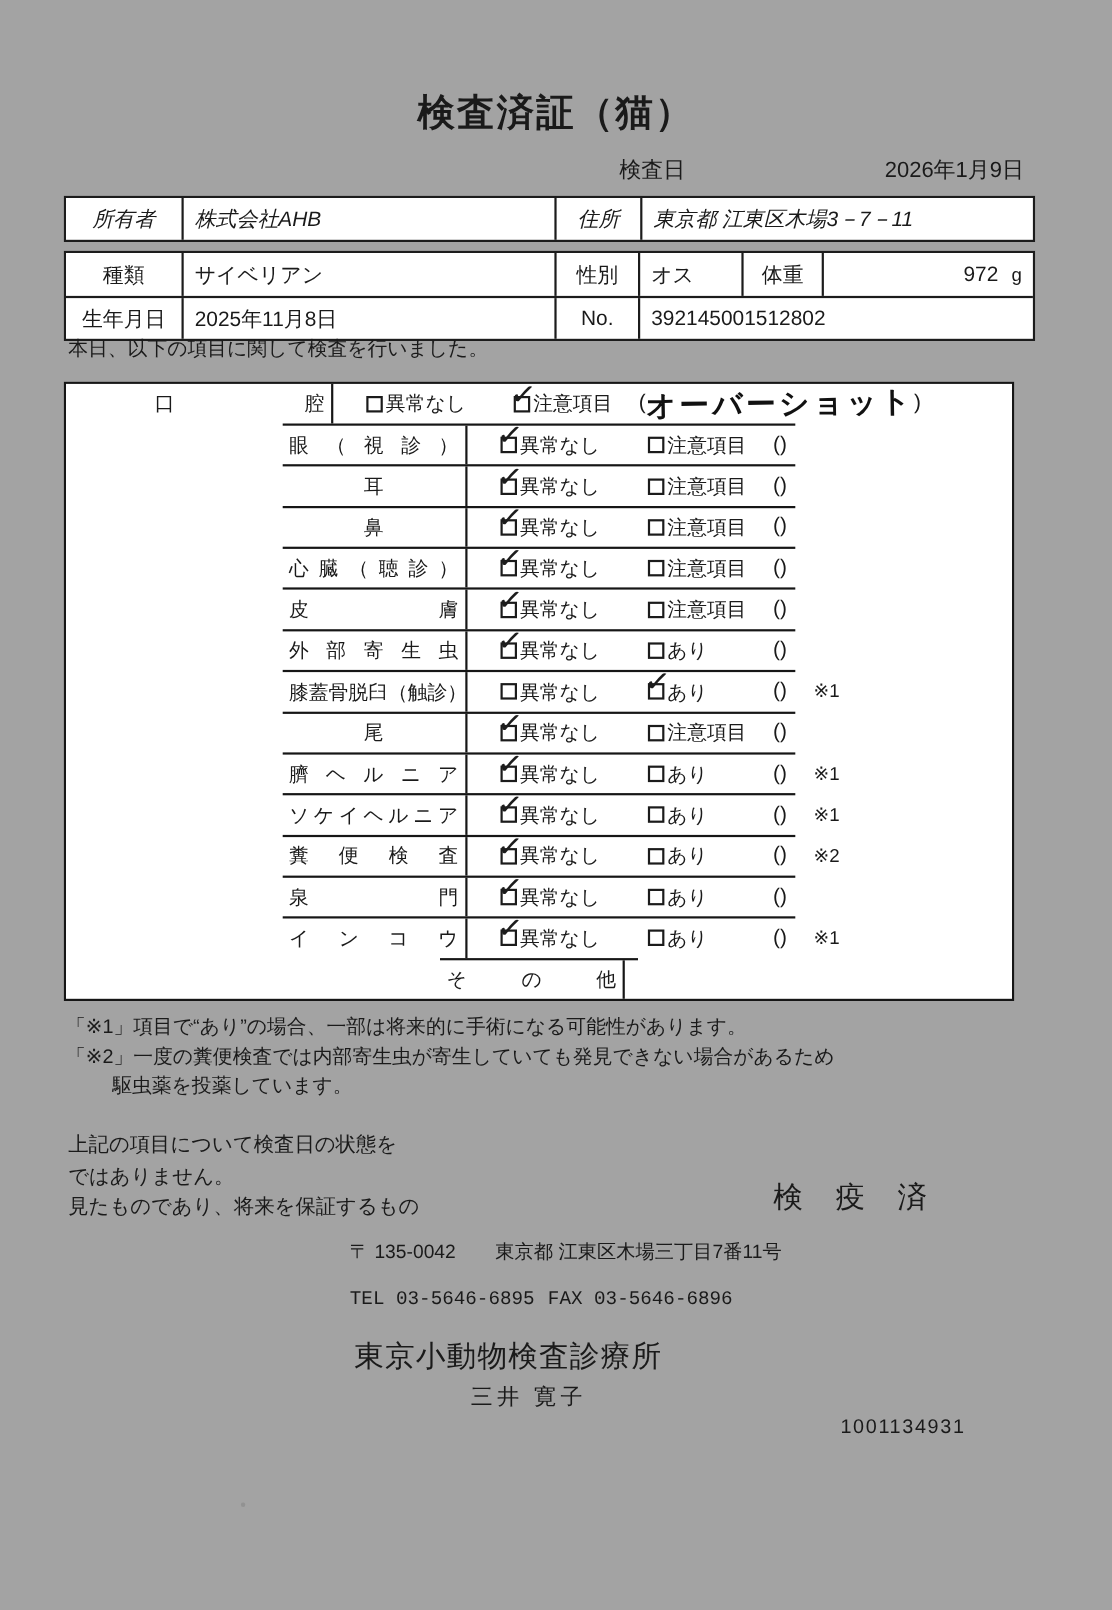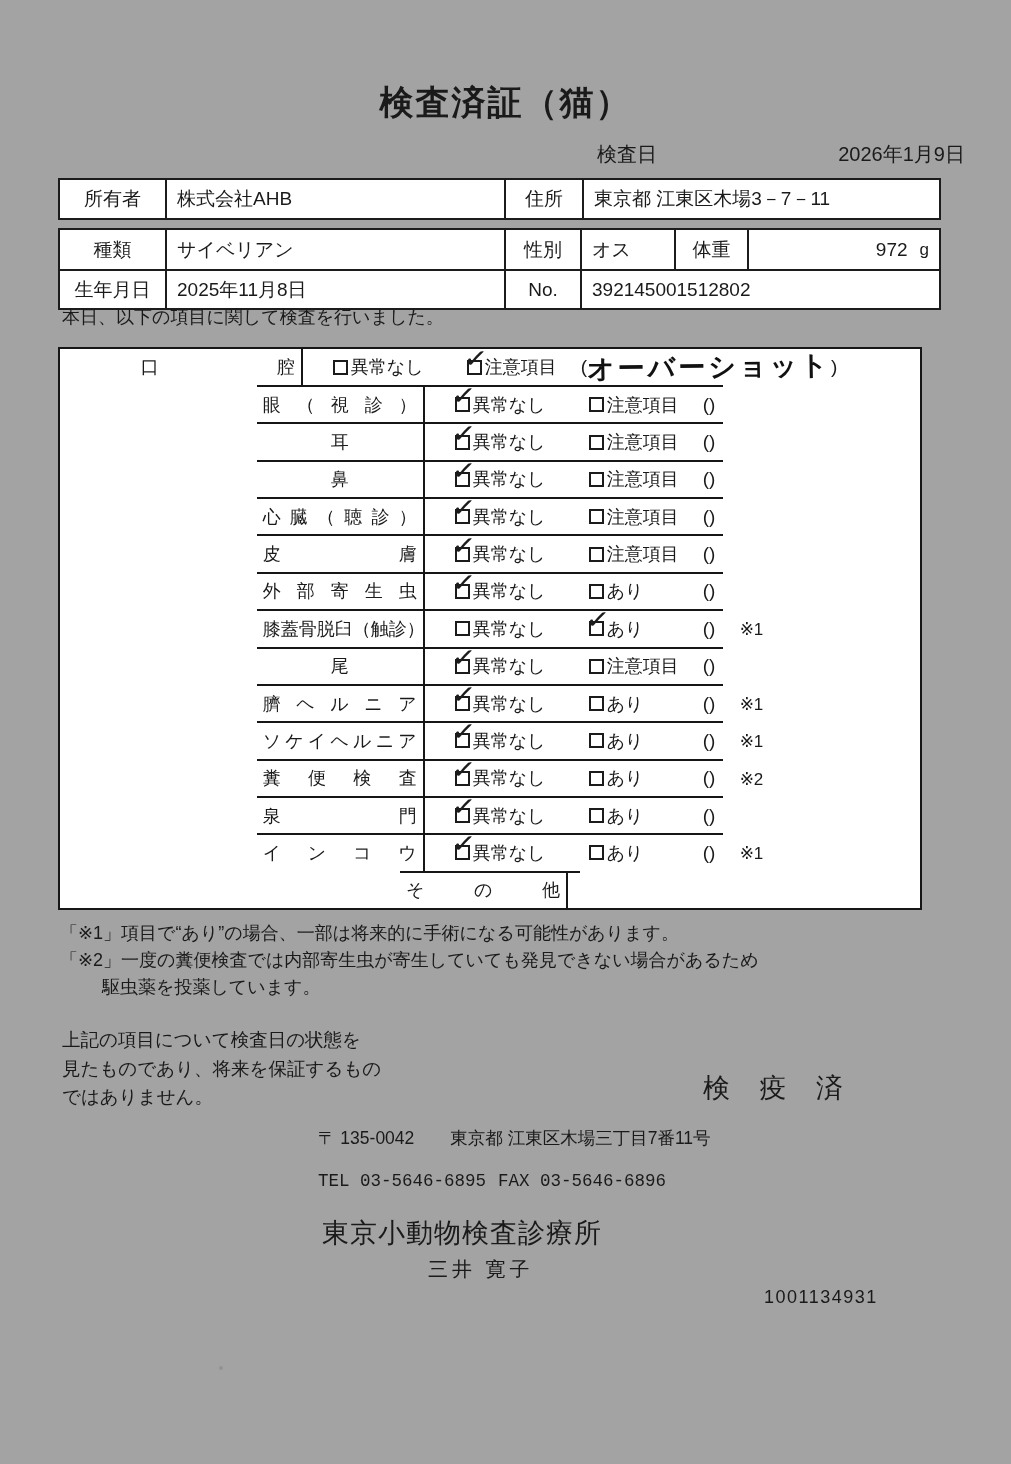--- a/index.html
+++ b/index.html
@@ -9,25 +9,25 @@
     background:#a3a3a3; color:#1a1a1a; overflow:hidden;
     font-family:"Liberation Sans","DejaVu Sans",sans-serif;
   }
   
   .title {
     position:absolute; top:80px; left:0; width:100%;
     text-align:center; font-size:34px; font-weight:bold; letter-spacing:2px;
   }
   .date-row {
     position:absolute; top:141px; left:563px; width:368px;
-    display:flex; justify-content:space-between; font-size:20px;margin-left:34px;
+    display:flex; justify-content:space-between; font-size:20px;
   }
   
   .ibox { position:absolute; left:58px; width:883px; border:2px solid #1c1c1c; background:#fff; }
-  .owner-box { top:178px; height:42px; display:grid; grid-template-columns:105px 339px 78px 1fr; }
+  .owner-box { top:178px; height:42px; display:grid; grid-template-columns:105px 339px 78px 1fr;font-style:italic; }
   .animal-box { top:228px; height:82px; }
   .abox-row { display:grid; height:39px; }
   .abox-row.r1 { grid-template-columns:105px 339px 76px 94px 73px 1fr; }
   .abox-row.r2 { grid-template-columns:105px 339px 76px 1fr; border-top:2px solid #1c1c1c; }
   .cell { border-left:2px solid #1c1c1c; display:flex; align-items:center; padding:0 10px; font-size:19px; overflow:hidden; white-space:nowrap; }
   .cell.first { border-left:none; }
   .cell.hd { justify-content:center; padding:0 4px; }
   .cell.num { justify-content:flex-end; gap:12px; }
   .cell .unit { font-size:17px; }
   
@@ -442,22 +442,22 @@
   </div>
 
   <div class="footnotes">
     <div class="fn">「※1」項目で“あり”の場合、一部は将来的に手術になる可能性があります。</div>
     <div class="fn">「※2」一度の糞便検査では内部寄生虫が寄生していても発見できない場合があるため</div>
     <div class="fn indent">駆虫薬を投薬しています。</div>
   </div>
 
   <div class="disclaimer">
     <div>上記の項目について検査日の状態を</div>
+    <div>ではありません。</div>
     <div>見たものであり、将来を保証するもの</div>
-    <div>ではありません。</div>
   </div>
 
   <div class="stamp">検 疫 済</div>
 
   <div class="clinic-line1">
     <span>〒 135-0042</span>
     <span>東京都 江東区木場三丁目7番11号</span>
   </div>
   <div class="clinic-line2">
     <span>TEL 03-5646-6895</span>

